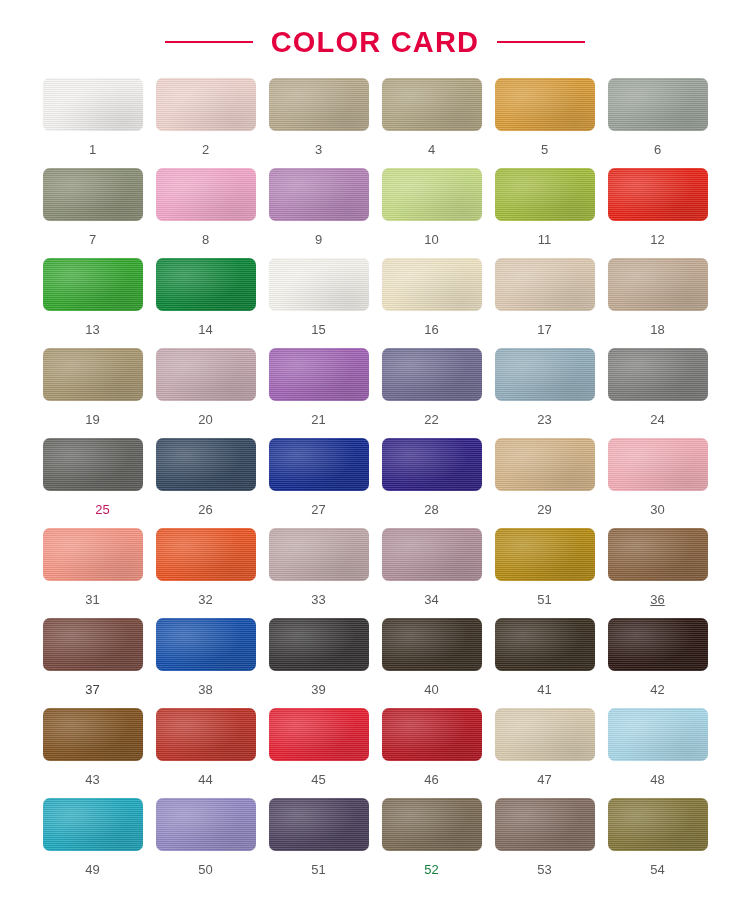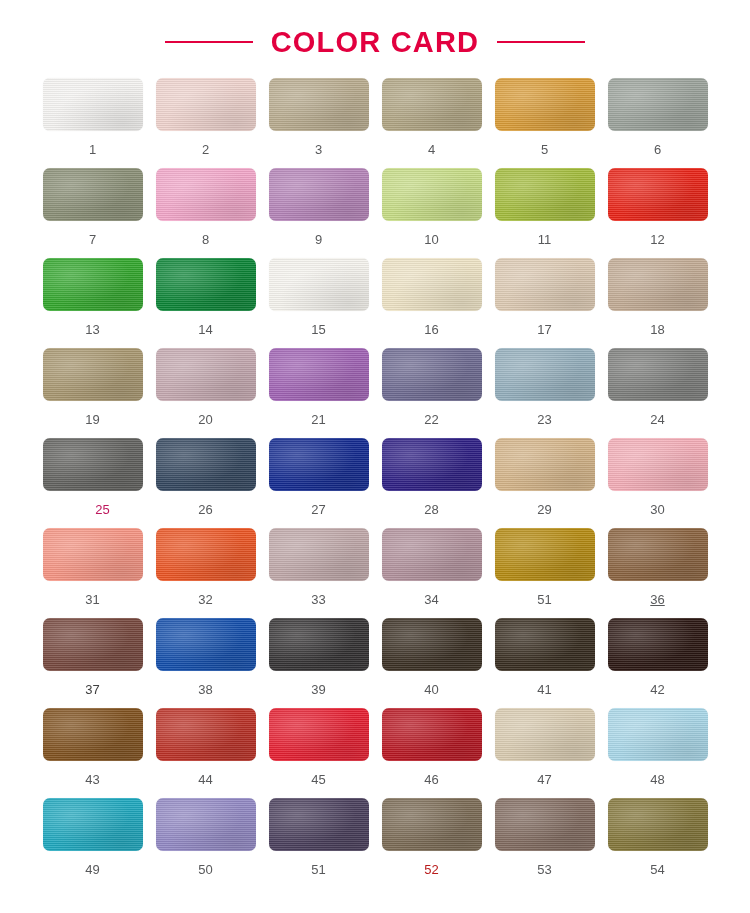--- a/index.html
+++ b/index.html
@@ -303,21 +303,21 @@
     <div class="cell">
       <div class="swatch" style="background-color: rgb(146, 137, 196);"></div>
       <div class="label" style="color: rgb(88, 89, 91);">50</div>
     </div>
     <div class="cell">
       <div class="swatch" style="background-color: rgb(74, 63, 92);"></div>
       <div class="label" style="color: rgb(88, 89, 91);">51</div>
     </div>
     <div class="cell">
       <div class="swatch" style="background-color: rgb(123, 107, 85);"></div>
-      <div class="label" style="color: #b91c1c;">52</div>
+      <div class="label" style="color: #15803d;">52</div>
     </div>
     <div class="cell">
       <div class="swatch" style="background-color: rgb(129, 107, 96);"></div>
       <div class="label" style="color: rgb(88, 89, 91);">53</div>
     </div>
     <div class="cell">
       <div class="swatch" style="background-color: rgb(131, 118, 58);"></div>
       <div class="label" style="color: rgb(88, 89, 91);">54</div>
     </div>
   </div>

